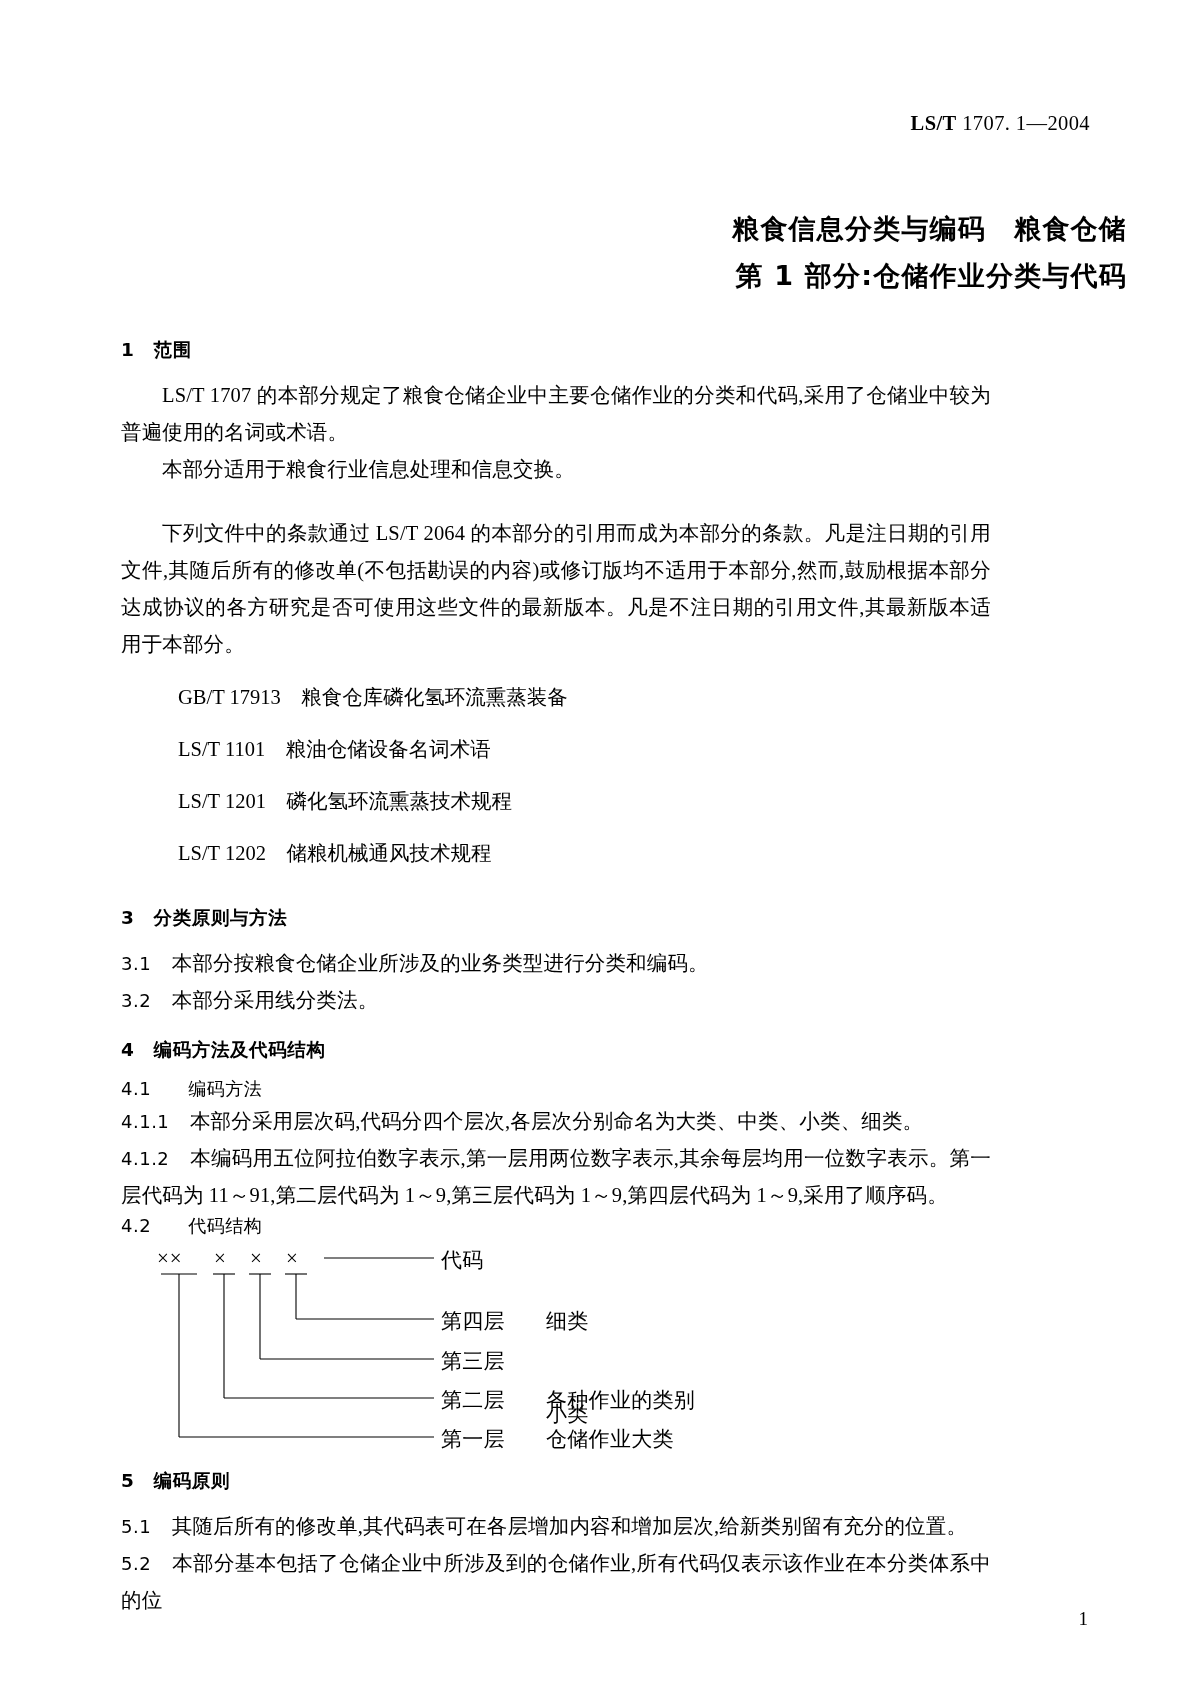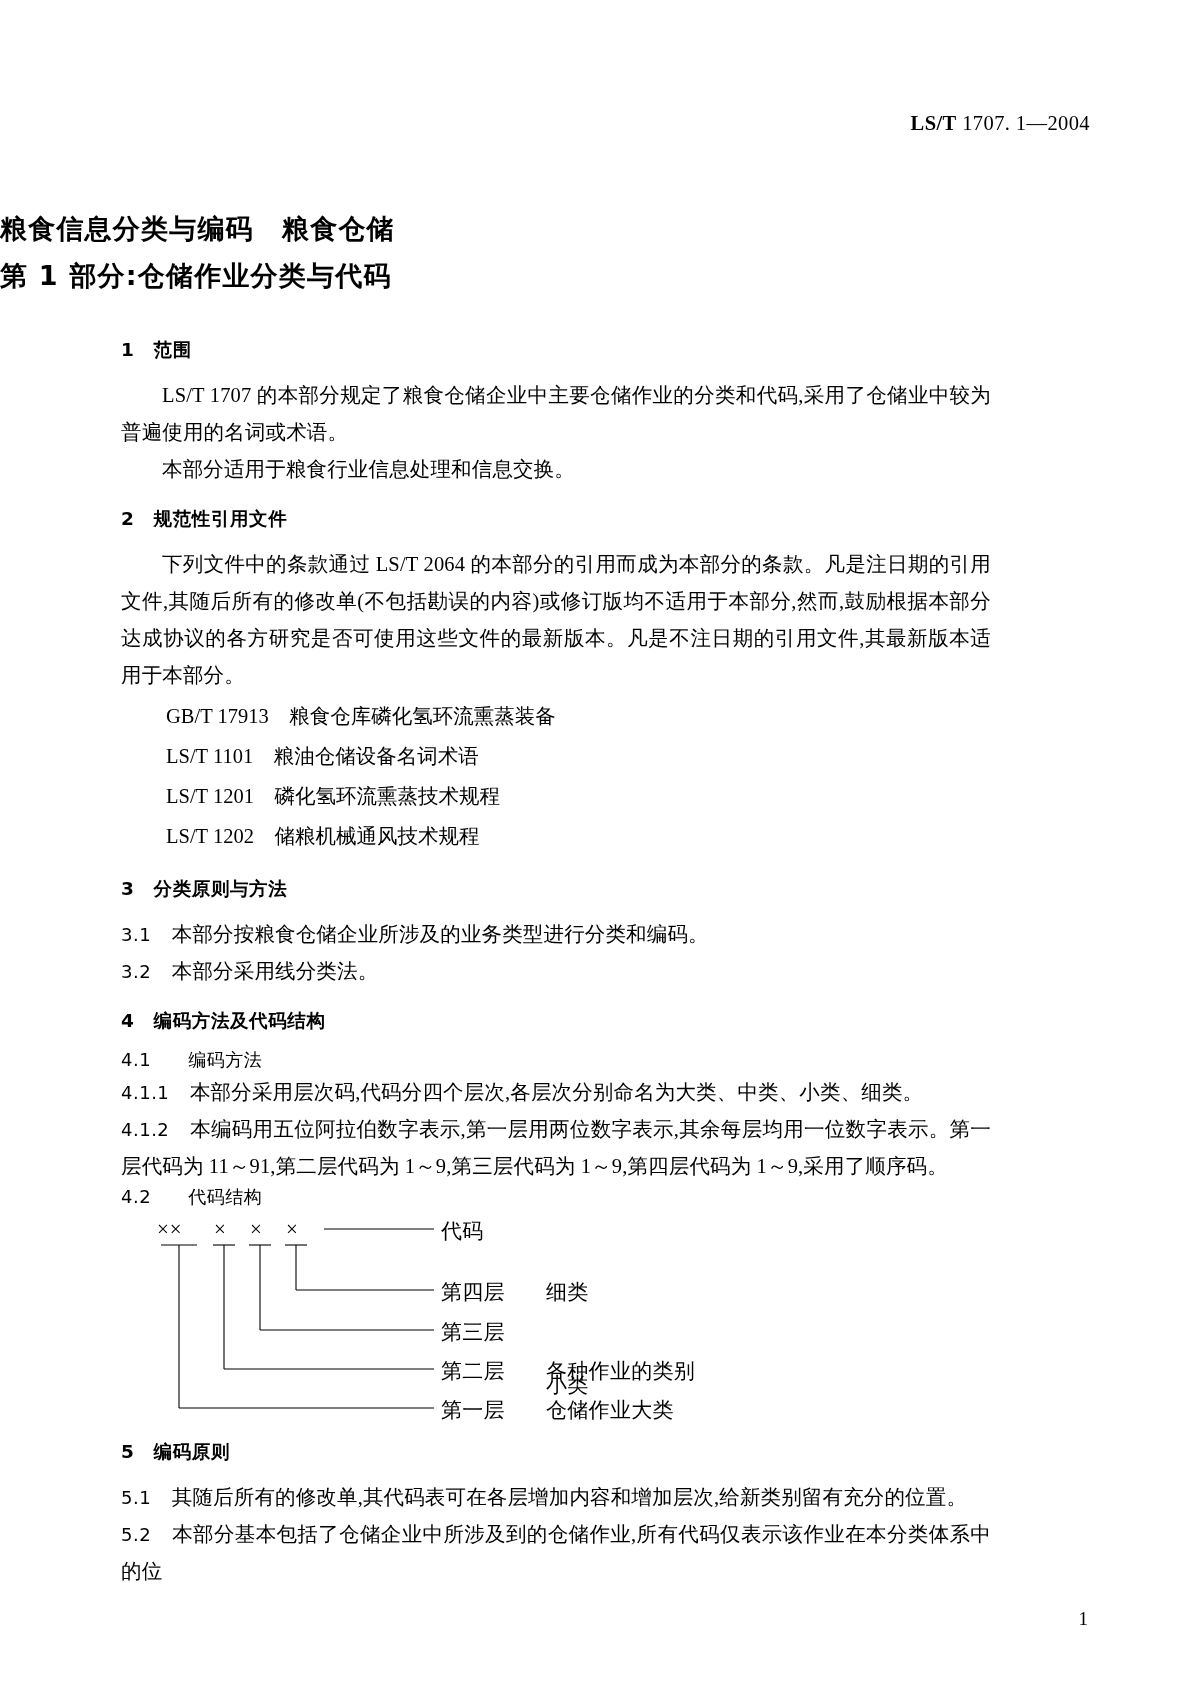--- a/index.html
+++ b/index.html
@@ -31,21 +31,21 @@
     font-weight: bold;
     font-family: "Liberation Serif", serif;
   }
 
   
   .title-block {
     position: absolute;
     top: 205px;
     left: 0;
     width: 1127px;
-    text-align: left;
+    text-align: right;
   }
   .doc-title-line {
     font-family: "DejaVu Sans", sans-serif;
     font-weight: bold;
     font-size: 27px;
     letter-spacing: 1.2px;
     line-height: 47px;
     white-space: pre;
   }
 
@@ -103,21 +103,21 @@
     font-family: "DejaVu Sans", sans-serif;
     font-size: 18px;
     letter-spacing: 0.5px;
   }
 
   
   .ref-item {
     font-family: "Liberation Serif", "DejaVu Serif", serif;
     font-size: 20.5px;
     line-height: 36px;
-    margin: 4px;
+    margin: 16px;
     padding-left: 41px;
     white-space: pre;
   }
 
   .gap-sm { height: 9px; }
   .gap-md { height: 18px; }
   .gap-lg { height: 26px; }
 
   
   .diagram {
@@ -170,21 +170,20 @@
 
   <div class="body-area">
 
     <div class="h1c"><span class="num">1</span>　<span>范围</span></div>
     <div class="gap-sm"></div>
     <p class="para indent">LS/T 1707 的本部分规定了粮食仓储企业中主要仓储作业的分类和代码,采用了仓储业中较为普遍使用的名词或术语。</p>
     <p class="para indent">本部分适用于粮食行业信息处理和信息交换。</p>
 
     <div class="gap-md"></div>
 
-    <div class="h1c"><span class="num">2</span>　<span>规范性引用文件</span></div>
     <div class="gap-sm"></div>
     <p class="para indent">下列文件中的条款通过 LS/T 2064 的本部分的引用而成为本部分的条款。凡是注日期的引用文件,其随后所有的修改单(不包括勘误的内容)或修订版均不适用于本部分,然而,鼓励根据本部分达成协议的各方研究是否可使用这些文件的最新版本。凡是不注日期的引用文件,其最新版本适用于本部分。</p>
     <div class="ref-item">GB/T 17913　粮食仓库磷化氢环流熏蒸装备</div>
     <div class="ref-item">LS/T 1101　粮油仓储设备名词术语</div>
     <div class="ref-item">LS/T 1201　磷化氢环流熏蒸技术规程</div>
     <div class="ref-item">LS/T 1202　储粮机械通风技术规程</div>
 
     <div class="gap-md"></div>
 
     <div class="h1c"><span class="num">3</span>　<span>分类原则与方法</span></div>

